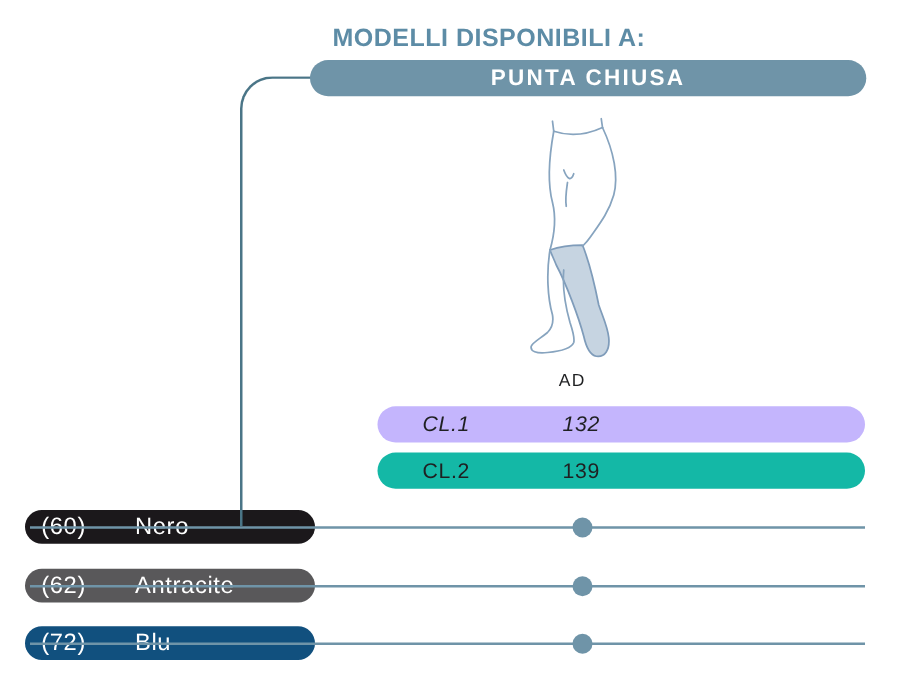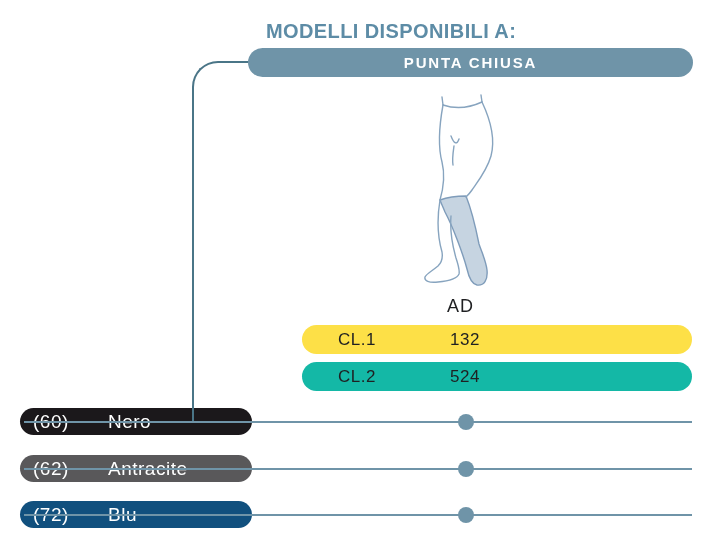--- a/index.html
+++ b/index.html
@@ -16,35 +16,35 @@
     color: #5d8ca6;
   }
   .bar {
     position: absolute; left: 248px; top: 48px;
     width: 445px; height: 29px; border-radius: 15px;
     background: #6f94a8;
     display: flex; align-items: center; justify-content: center;
     z-index: 2;
   }
   .bar-label {
-    color: #ffffff; font-weight: bold; font-size: 15px; letter-spacing: 1.8px;
+    color: #ffffff; font-weight: bold; font-size: 18px; letter-spacing: 1.8px;
   }
   .connector {
     position: absolute; left: 192px; top: 61px;
     width: 57px; height: 360px;
     border-left: 2px solid #4a7587;
     border-top: 2px solid #4a7587;
     border-top-left-radius: 26px;
     box-sizing: border-box;
     z-index: 1;
   }
   .leg { position: absolute; left: 406px; top: 92px; z-index: 0; }
   .ad-label {
     position: absolute; left: 447px; top: 296px;
-    font-size: 18px; letter-spacing: 1px; color: #1f2022;
+    font-size: 14px; letter-spacing: 1px; color: #1f2022;
   }
   .trow {
     position: absolute; left: 302px;
     width: 390px; height: 29px; border-radius: 15px;
     background: #cfdde5;
   }
   .trow1 { top: 325px; }
   .trow2 { top: 362px; }
   .tlabel {
     position: absolute; left: 36px; top: 5px;
@@ -103,27 +103,27 @@
       <path d="M 37,13 C 33,35 32,55 36,70 C 39,82 38,94 34,108"></path>
       <path d="M 76,10 C 85,29 89,49 85,64 C 81,78 73,88 66,98 C 64,101 62,103 60,105"></path>
       <path d="M 45,44 C 48,52 51,53 53,47"></path>
       <path d="M 48,54 C 47,61 46,67 47,73"></path>
       <path d="M 34,108 C 31,126 32,146 36,160 C 37,166 36,170 32,174 C 26,179 20,182 19,185 C 18,189 23,191 32,190 C 43,189 51,187 53,182 C 54,178 52,172 50,166 C 46,152 44,136 45,124"></path>
     </g>
   </svg>
 
   <div class="ad-label">AD</div>
 
-  <div class="trow trow1" style="background-color: #fde047;">
+  <div class="trow trow1" style="background-color: #c4b5fd; font-style: italic;">
     <span class="tlabel">CL.1</span>
     <span class="tvalue">132</span>
   </div>
   <div class="trow trow2" style="background-color: #14b8a6;">
     <span class="tlabel">CL.2</span>
-    <span class="tvalue">524</span>
+    <span class="tvalue">139</span>
   </div>
 
   <div class="crow crow1">
     <div class="cline" style="background-color: rgb(111, 148, 168);"></div>
     <div class="cpill" style="background-color: rgb(27, 24, 27);">
       <span class="ccode">(60)</span>
       <span class="cname">Nero</span>
     </div>
     <div class="cdot" style="background-color: rgb(111, 148, 168);"></div>
   </div>

